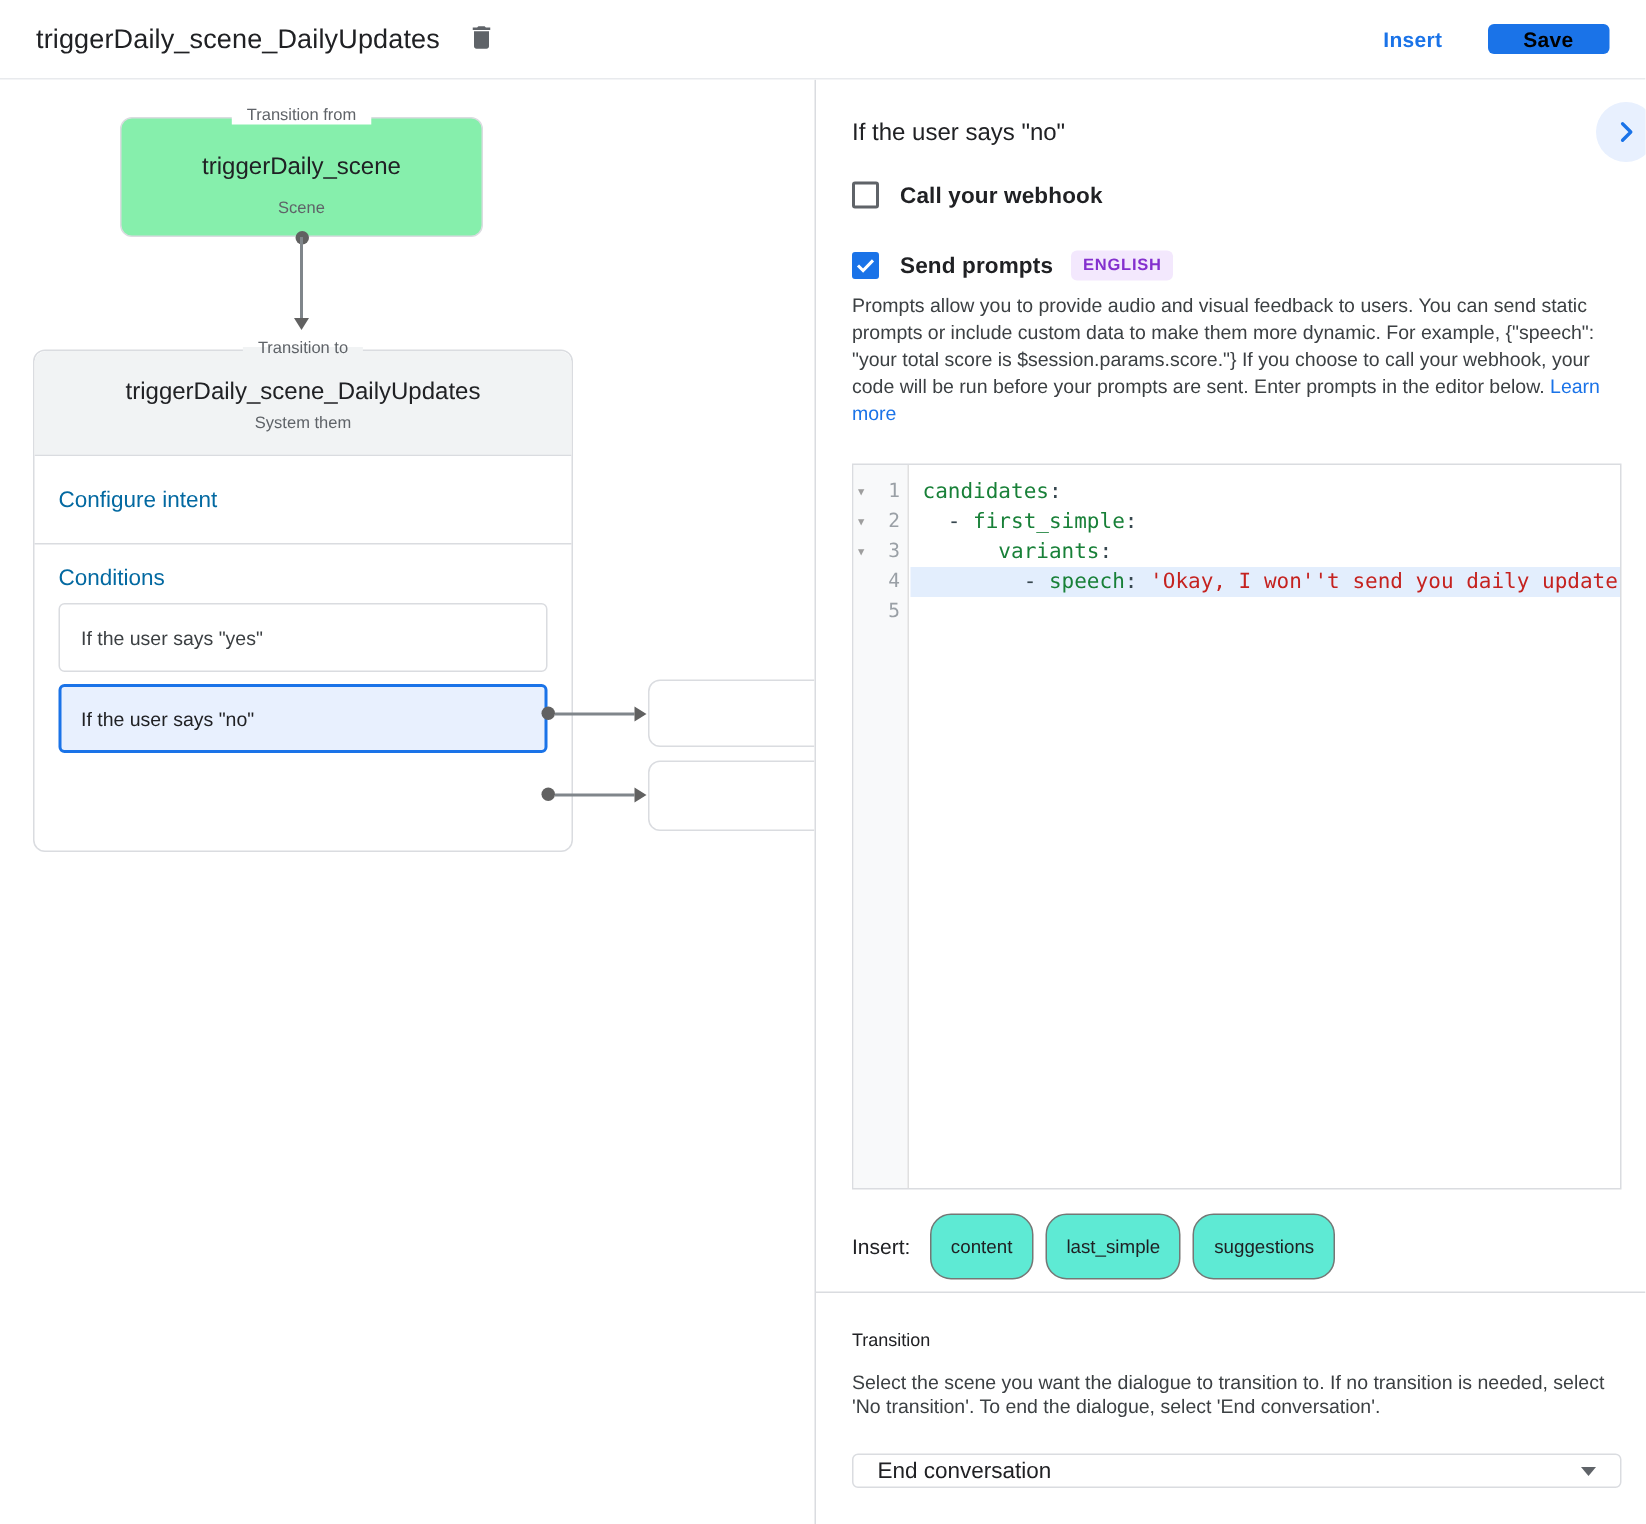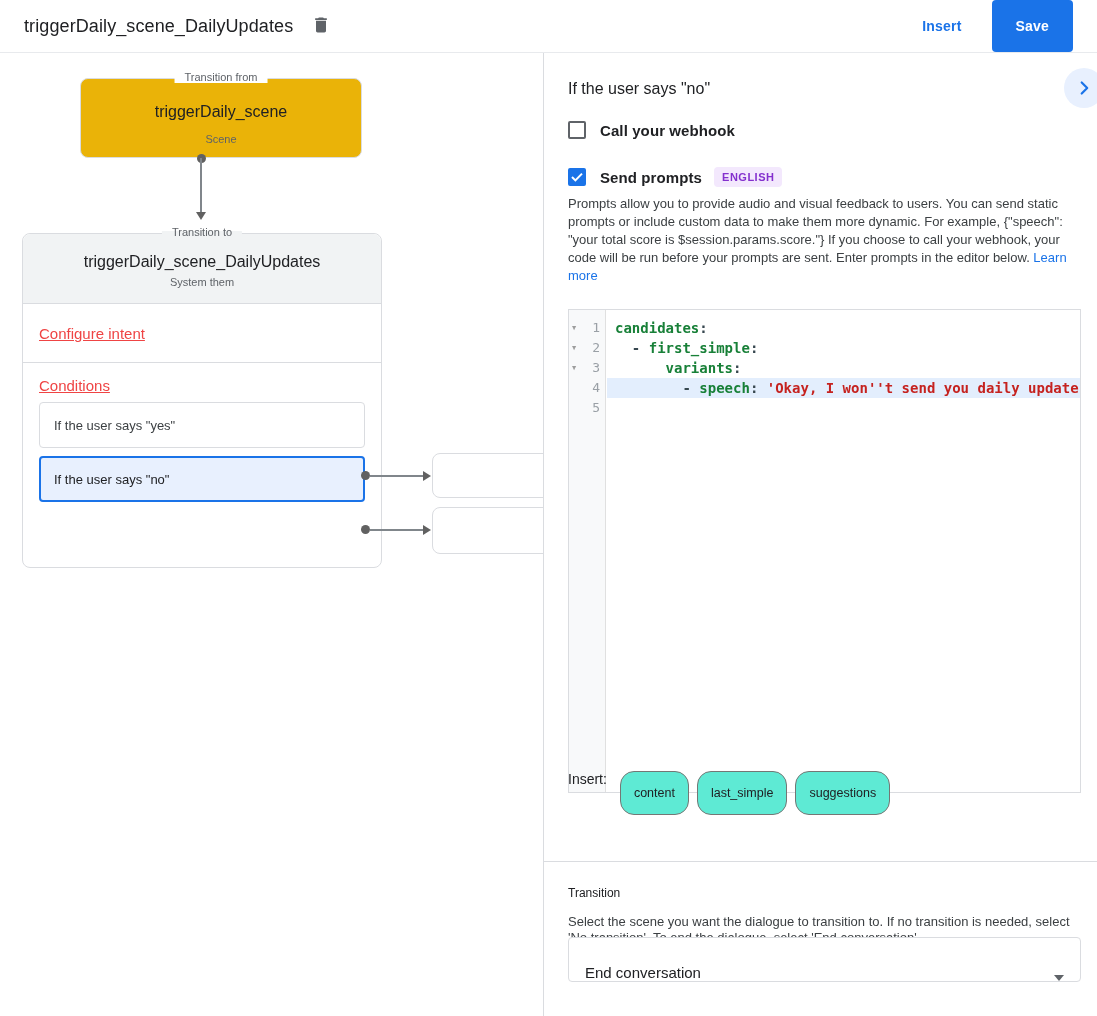--- a/index.html
+++ b/index.html
@@ -4,41 +4,41 @@
 <style>
   * { margin:0; padding:0; box-sizing:border-box; }
   html,body { width:1097px; height:1016px; background:#fff; font-family:"Liberation Sans", sans-serif; position:relative; overflow:hidden; }
 
   
   .topbar { position:absolute; top:0; left:0; right:0; height:53px; background:#fff; border-bottom:1px solid #e8eaed; display:flex; align-items:center; padding:0 24px; z-index:6; }
   .topbar-title { font-size:18px; color:#202124; font-weight:500; letter-spacing:.1px; }
   .trash-btn { margin-left:18px; background:none; border:none; cursor:pointer; display:flex; align-items:center; }
   .topbar-spacer { flex:1; }
   .cancel-btn { background:none; border:none; color:#1a73e8; font-size:14px; font-weight:bold; font-family:inherit; margin-right:30px; cursor:pointer; letter-spacing:.2px; }
-  .save-btn { background:#1a73e8; border:none; color:#ffffff; font-size:14px; font-weight:bold; font-family:inherit; height:52px; padding:0 24px; border-radius:4px; cursor:pointer; letter-spacing:.2px; }
+  .save-btn { background:#1a73e8; border:none; color:#000000; font-size:14px; font-weight:bold; font-family:inherit; height:20px; padding:0 24px; border-radius:4px; cursor:pointer; letter-spacing:.2px; }
 
   
   .canvas { position:absolute; top:53px; left:0; width:543px; bottom:0; background:#fff; overflow:hidden; }
 
-  .from-box { position:absolute; left:80px; top:25px; width:282px; height:80px; background:#eab308; border:1px solid #dadce0; border-radius:8px; }
+  .from-box { position:absolute; left:80px; top:25px; width:242px; height:80px; background:#86efac; border:1px solid #dadce0; border-radius:8px; }
   .box-legend { position:absolute; top:-8px; left:50%; transform:translateX(-50%); background:#fff; padding:0 10px; font-size:11px; color:#5f6368; white-space:nowrap; }
   .from-title { margin-top:24px; text-align:center; font-size:16px; color:#202124; }
   .from-sub { margin-top:12px; text-align:center; font-size:11px; color:#5f6368; }
 
   .v-dot { position:absolute; left:197px; top:101px; width:9px; height:9px; border-radius:50%; background:#616161; }
   .v-line { position:absolute; left:200px; top:105px; width:2px; height:54px; background:#80868b; }
   .v-arrowhead { position:absolute; left:196px; top:159px; width:0; height:0; border-left:5px solid transparent; border-right:5px solid transparent; border-top:8px solid #616161; }
 
   .to-card { position:absolute; left:22px; top:180px; width:360px; height:335px; background:#fff; border:1px solid #dadce0; border-radius:8px; }
   .to-legend { position:absolute; top:-8px; left:50%; transform:translateX(-50%); background:linear-gradient(to bottom,#fff 45%,#f1f3f4 45%); padding:0 10px; font-size:11px; color:#5f6368; white-space:nowrap;text-align:right; }
   .to-header { height:70px; background:#f1f3f4; border-bottom:1px solid #dadce0; border-radius:8px 8px 0 0; text-align:center; padding-top:19px; }
   .to-title { font-size:16px; color:#202124; }
   .to-sub { font-size:11px; color:#5f6368; margin-top:5px; }
   .card-body { padding:0 16px; }
-  .section-label { font-size:15px; color:#ef4444;text-decoration:underline; }
+  .section-label { font-size:15px; color:#0369a1; }
   .lbl-configure { margin-top:21px; }
   .intent-input { margin-top:8px; height:45px; border:1px solid #dadce0; border-radius:4px; padding:13px 14px 0; font-size:14px; color:#202124; background:#fff; cursor:text; }
   .card-divider { height:1px; background:#dadce0; margin:20px -16px 0; }
   .lbl-conditions { margin-top:14px; }
   .cond { height:46px; border:1px solid #dadce0; border-radius:4px; display:flex; align-items:center; padding:0 14px; font-size:13px; color:#3c4043; background:#fff; margin-top:8px; cursor:pointer; }
   .cond.selected { background:#e8f0fe; border:2px solid #1a73e8; padding:0 13px; color:#202124; }
 
   .c-dot { position:absolute; width:9px; height:9px; border-radius:50%; background:#616161; }
   .c-line { position:absolute; height:2px; background:#80868b; }
   .c-arrowhead { position:absolute; width:0; height:0; border-top:5px solid transparent; border-bottom:5px solid transparent; border-left:8px solid #616161; }
@@ -64,34 +64,34 @@
   .tab { width:107px; height:38px; display:flex; align-items:center; justify-content:center; font-size:13px; font-weight:bold; letter-spacing:.25px; cursor:pointer; }
   .tab.active { background:#e8f0fe; color:#1a73e8; }
   .tab.inactive { color:#5f6368; }
 
   .editor { position:absolute; left:24px; top:256px; width:513px; height:484px; border:1px solid #dadce0; background:#fff; overflow:hidden; }
   .ed-gutter { position:absolute; left:0; top:0; bottom:0; width:37px; background:#f8f9fa; border-right:1px solid #e0e0e0; }
   .ed-lines { position:absolute; left:0; right:0; top:8px; }
   .ed-row { display:flex; height:20px; line-height:20px; font-family:"DejaVu Sans Mono", monospace; font-size:14px; position:relative; }
   .ed-fold { width:13px; padding-left:3px; font-size:7px; color:#9e9e9e; text-align:left; }
   .ed-num { width:24px; padding-right:6px; text-align:right; color:#9aa0a6; font-size:13px; }
-  .ed-code { flex:1; margin-left:1px; padding-left:8px; white-space:pre; overflow:hidden; color:#37474f;font-weight:bold; }
+  .ed-code { flex:1; margin-left:1px; padding-left:8px; white-space:pre; overflow:hidden; color:#37474f; }
   .ed-code.ed-hl { background:#e3eefd; }
   .tok-key { color:#188038; }
   .tok-plain { color:#37474f; }
   .tok-str { color:#c5221f; }
 
-  .insert-row { position:absolute; left:24px; top:718px; display:flex; }
+  .insert-row { position:absolute; left:24px; top:756px; display:flex; align-items:center; }
   .insert-label { font-size:14px; color:#202124; margin-right:13px; }
   .chip { height:44px; border:1px solid #747775; border-radius:14px; background:#5eead4; padding:0 13px; display:flex; align-items:center; font-size:12.5px; color:#202124; margin-right:8px; cursor:pointer; font-family:Liberation Sans, sans-serif; }
 
   .panel-divider { position:absolute; left:0; right:0; top:808px; height:1px; background:#dadce0; }
   .trans-heading { position:absolute; left:24px; top:833px; font-size:12px; color:#202124; }
   .trans-desc { position:absolute; left:24px; top:861px; width:517px; font-size:13px; line-height:16px; color:#3c4043; }
-  .dropdown { position:absolute; left:24px; top:884px; width:513px; height:45px; border:1px solid #dadce0; border-radius:4px; background:#fff; display:flex; align-items:flex-end; padding:0 16px; font-size:15px; color:#202124; cursor:pointer; }
+  .dropdown { position:absolute; left:24px; top:916px; width:513px; height:23px; border:1px solid #dadce0; border-radius:4px; background:#fff; display:flex; align-items:center; padding:0 16px; font-size:15px; color:#202124; cursor:pointer; }
   .caret-down { margin-left:auto; width:0; height:0; border-left:5px solid transparent; border-right:5px solid transparent; border-top:6px solid #5f6368; }
 </style>
 </head>
 <body>
 
 <div class="topbar">
   <div class="topbar-title">triggerDaily_scene_DailyUpdates</div>
   <button class="trash-btn">
     <span>
       <svg width="20" height="20" viewBox="0 0 24 24">

